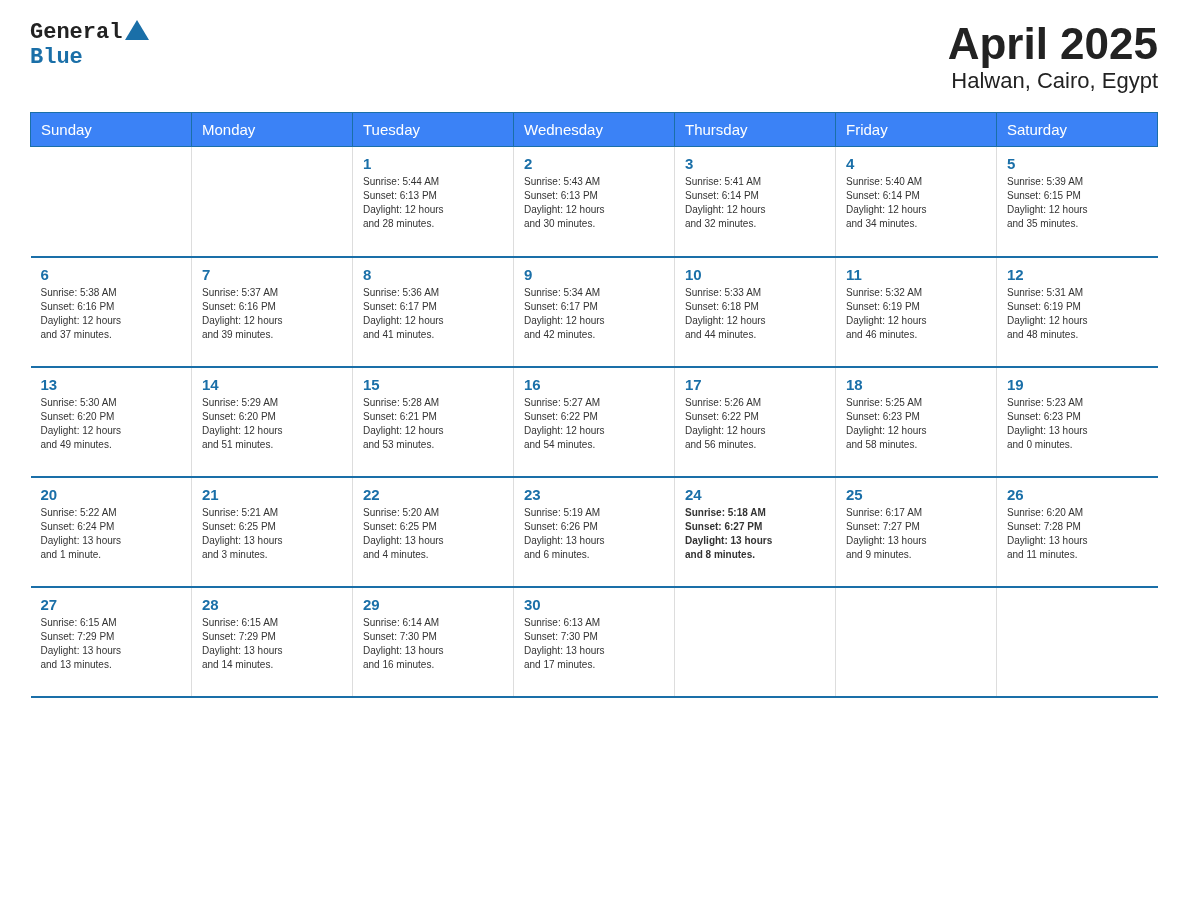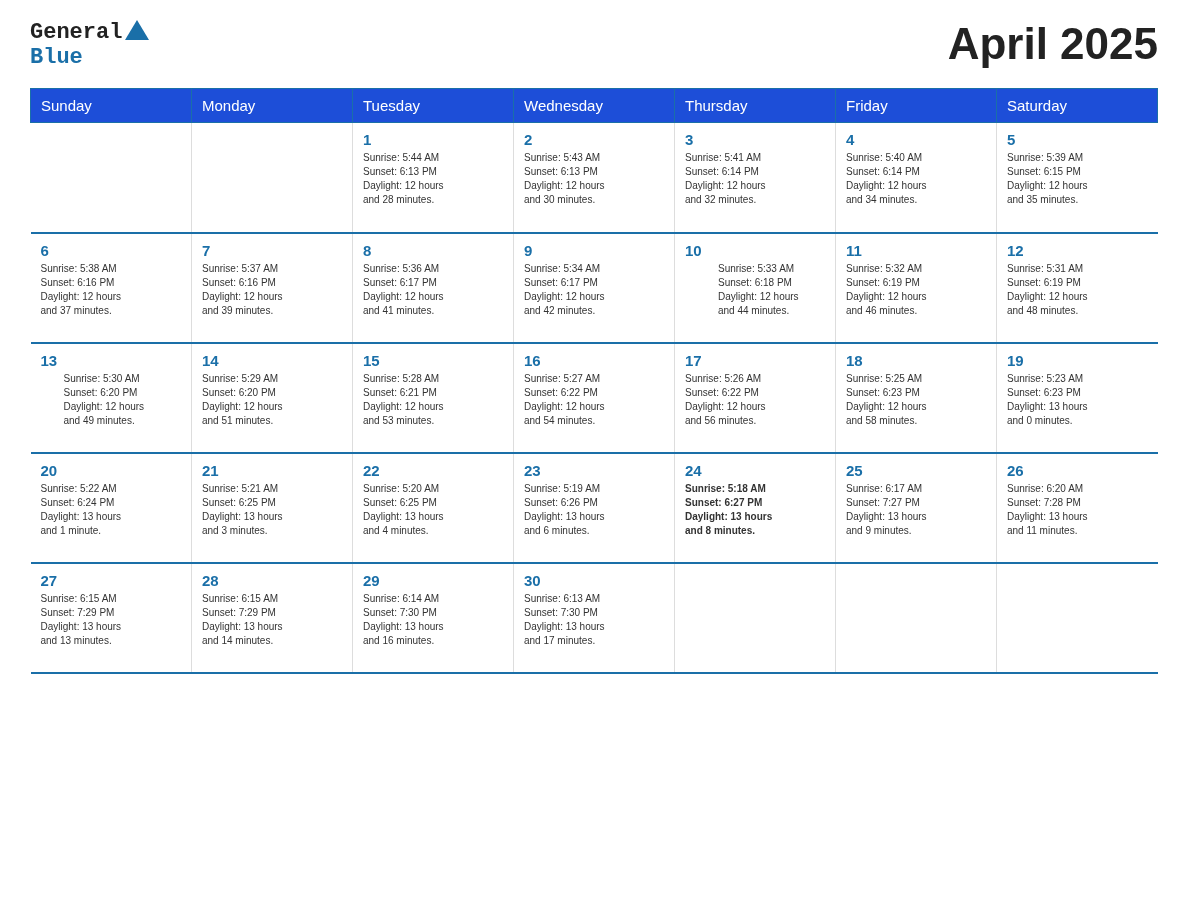--- a/index.html
+++ b/index.html
@@ -45,21 +45,21 @@
     .title-block h2 {
       font-size: 22px;
       font-weight: normal;
       color: #222;
     }
     table {
       width: 100%;
       border-collapse: collapse;
     }
     thead tr {
-      background-color: #1d4ed8;
+      background-color: #3b82f6;
     }
     thead th {
       color: #fff;
       font-size: 15px;
       font-weight: normal;
       padding: 8px 10px;
       text-align: left;
       border: 1px solid #1a6fa8;
     }
     tbody tr {
@@ -104,20 +104,21 @@
         <span class="logo-text">General</span>
         <svg width="28" height="28" viewBox="0 0 28 28" style="margin-left:1px;margin-top:-2px;">
           <polygon points="14,2 26,22 2,22" fill="#1a6fa8"></polygon>
         </svg>
       </div>
       <span class="logo-text" style="color:#1a6fa8;font-size:22px;font-weight:bold;">Blue</span>
     </div>
   </div>
   <div class="title-block">
     <h1>April 2025</h1>
+    <h2>Halwan, Cairo, Egypt</h2>
   </div>
 </div>
 
 <table>
   <thead>
     <tr>
     <th>Sunday</th>
         <th>Monday</th>
         <th>Tuesday</th>
         <th>Wednesday</th>
@@ -190,21 +191,21 @@
         </td>
         <td>
           <span class="day-number">9</span>
           <div class="day-info" style="white-space: pre-line;">Sunrise: 5:34 AM
 Sunset: 6:17 PM
 Daylight: 12 hours
 and 42 minutes.</div>
         </td>
         <td>
           <span class="day-number">10</span>
-          <div class="day-info" style="white-space: pre-line; margin-left: 33px;">Sunrise: 5:33 AM
+          <div class="day-info" style="white-space: pre-line;">Sunrise: 5:33 AM
 Sunset: 6:18 PM
 Daylight: 12 hours
 and 44 minutes.</div>
         </td>
         <td>
           <span class="day-number">11</span>
           <div class="day-info" style="white-space: pre-line;">Sunrise: 5:32 AM
 Sunset: 6:19 PM
 Daylight: 12 hours
 and 46 minutes.</div>
@@ -213,21 +214,21 @@
           <span class="day-number">12</span>
           <div class="day-info" style="white-space: pre-line;">Sunrise: 5:31 AM
 Sunset: 6:19 PM
 Daylight: 12 hours
 and 48 minutes.</div>
         </td>
       </tr>
       <tr>
         <td>
           <span class="day-number">13</span>
-          <div class="day-info" style="white-space: pre-line; margin-left: 23px;">Sunrise: 5:30 AM
+          <div class="day-info" style="white-space: pre-line;">Sunrise: 5:30 AM
 Sunset: 6:20 PM
 Daylight: 12 hours
 and 49 minutes.</div>
         </td>
         <td>
           <span class="day-number">14</span>
           <div class="day-info" style="white-space: pre-line;">Sunrise: 5:29 AM
 Sunset: 6:20 PM
 Daylight: 12 hours
 and 51 minutes.</div>

